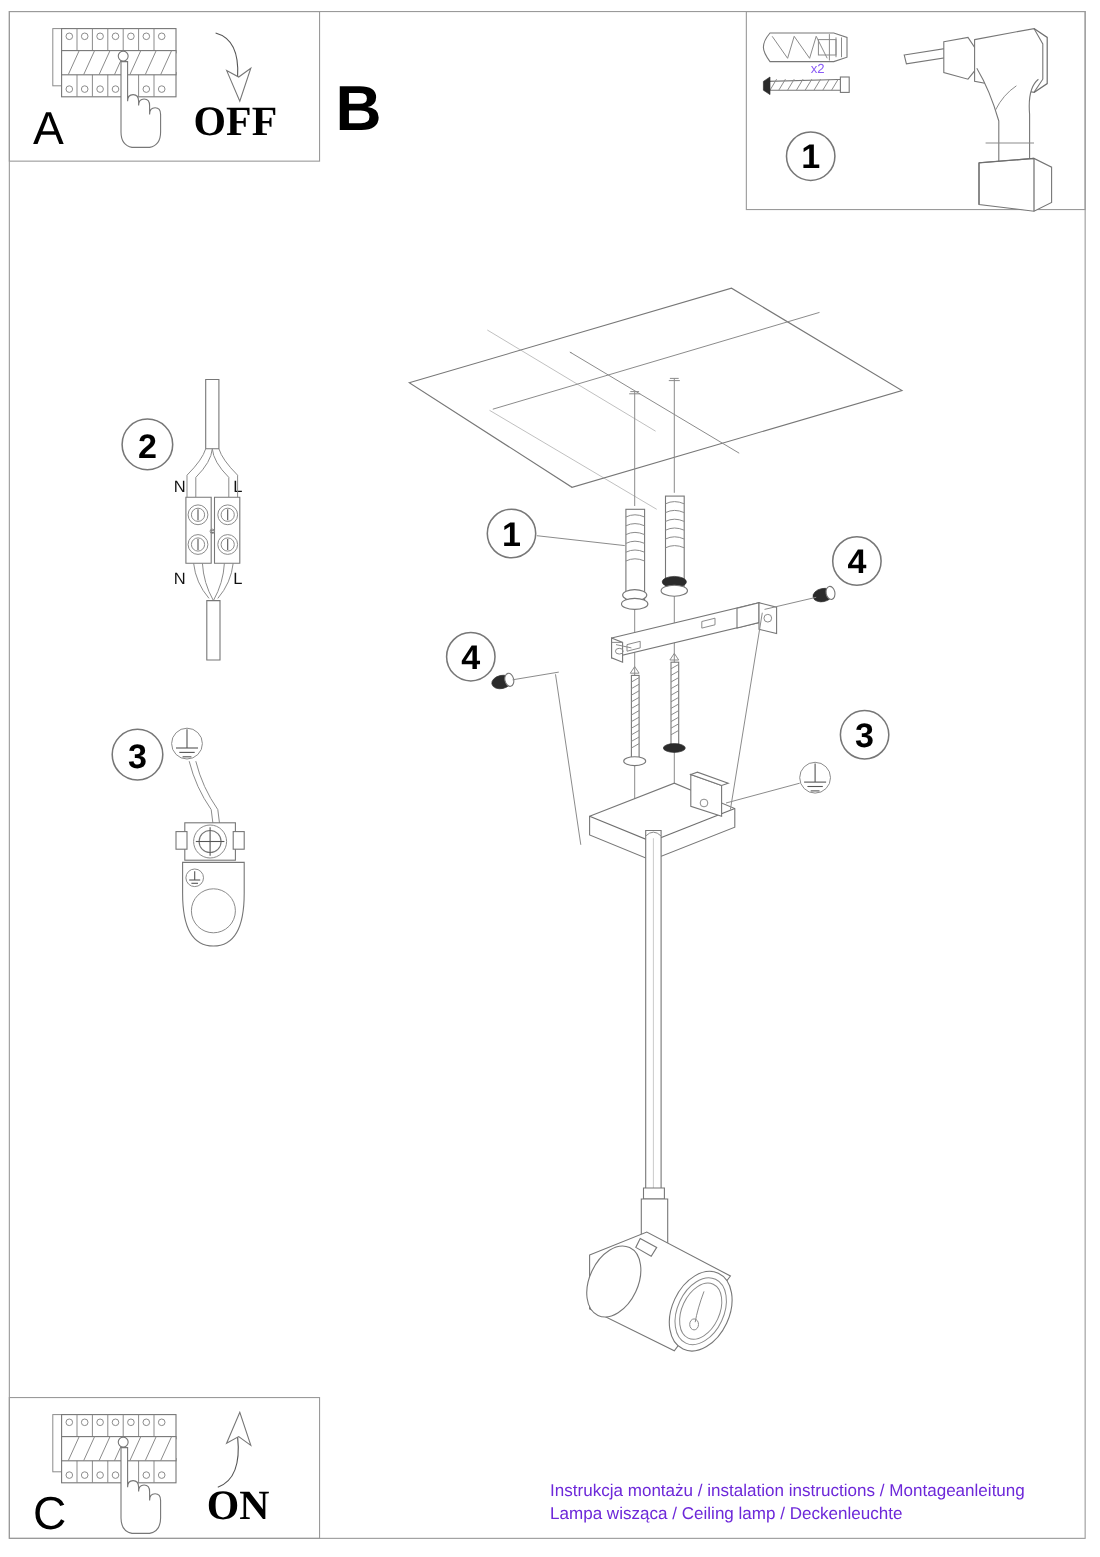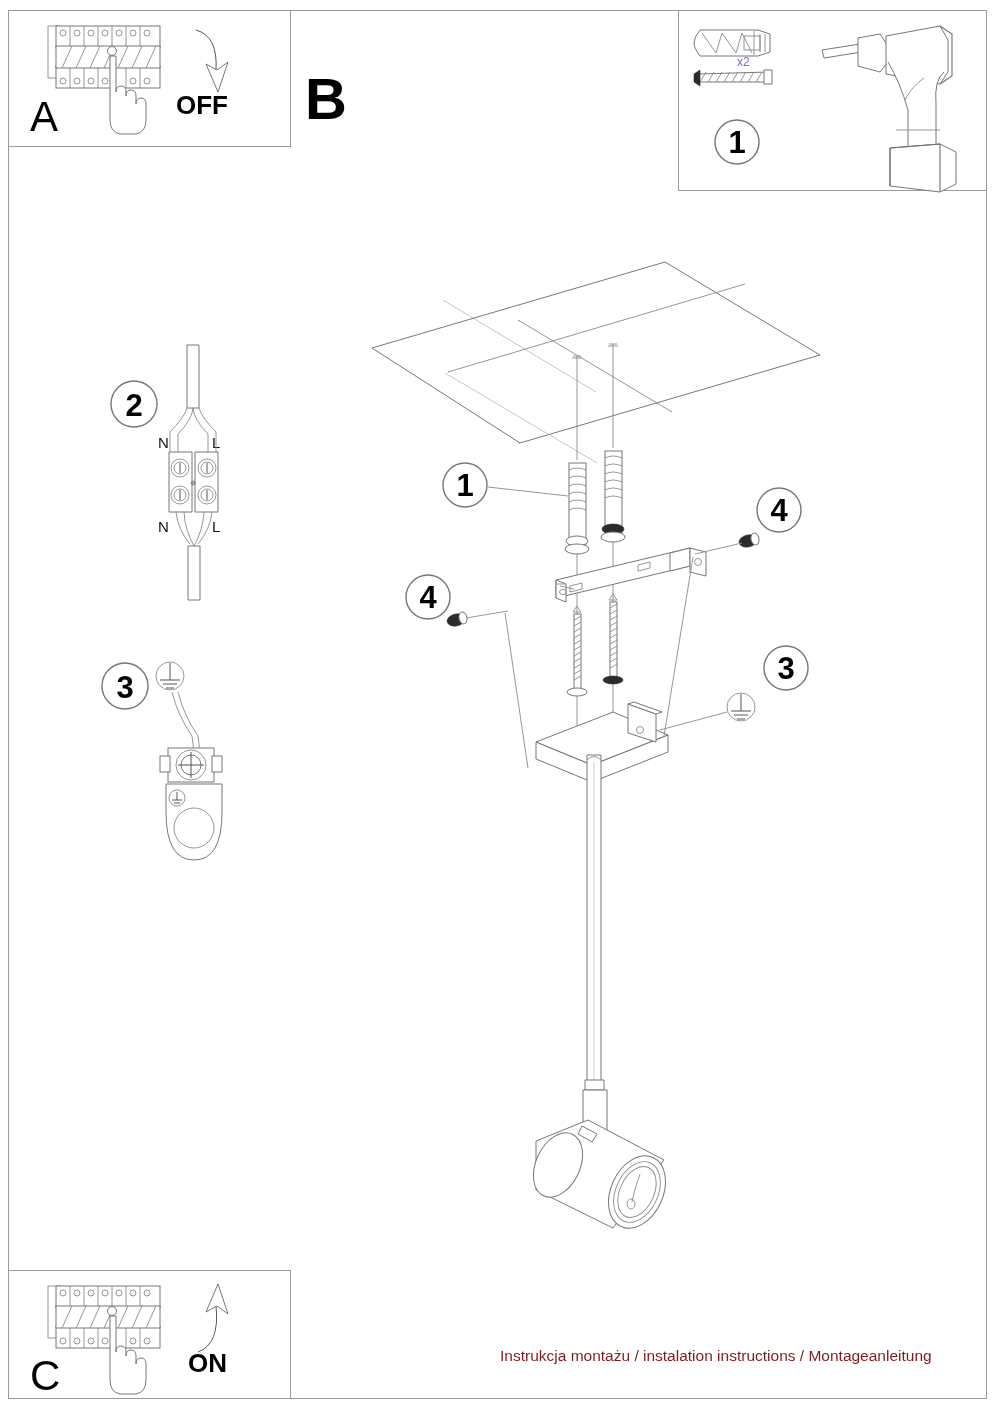--- a/index.html
+++ b/index.html
@@ -56,25 +56,25 @@
     position: absolute;
     font-size: 42px;
     font-weight: 400;
     line-height: 1;
     letter-spacing: 0px;
     color: #000;
     font-family: "Liberation Sans", sans-serif;
   }
   .onoff-label {
     position: absolute;
-    font-size: 26px;
+    font-size: 38px;
     font-weight: 700;
     line-height: 1;
     color: #000;
-    font-family: Liberation Sans, sans-serif;
+    font-family: Liberation Serif, serif;
   }
   .letter-b {
     position: absolute;
     left: 305px;
     top: 70px;
     font-size: 58px;
     font-weight: 700;
     line-height: 1;
     color: #000;
     font-family: "Liberation Sans", sans-serif;
@@ -91,21 +91,21 @@
     color: #111;
     font-family: "Liberation Sans", sans-serif;
   }
   .footer-text {
     position: absolute;
     left: 500px;
     top: 1345px;
     width: 470px;
     font-size: 15.5px;
     line-height: 21px;
-    color: #7f1d1d;
+    color: #6d28d9;
     font-family: "Liberation Sans", sans-serif;
   }
   .footer-text div { white-space: nowrap; }
   svg { display: block; }
   .svg-layer {
     position: absolute;
     left: 0;
     top: 0;
     width: 1000px;
     height: 1415px;
@@ -145,20 +145,21 @@
   <div class="big-letter" style="left:30px; top:1355px;">C</div>
   <div class="onoff-label" style="left:176px; top:1350px;margin-left:12px;">ON</div>
 
   <div class="nl-label" style="left:158px; top:434px;">N</div>
   <div class="nl-label" style="left:212px; top:434px;">L</div>
   <div class="nl-label" style="left:158px; top:518px;">N</div>
   <div class="nl-label" style="left:212px; top:518px;">L</div>
 
   <div class="footer-text">
     <div>Instrukcja montażu / instalation instructions / Montageanleitung</div>
+    <div>Lampa wisząca / Ceiling lamp / Deckenleuchte</div>
   </div>
 
   <svg class="svg-layer" viewBox="0 0 1000 1415" xmlns="http://www.w3.org/2000/svg">
 
     <g>
       <rect x="48" y="26" width="12" height="52" class="ln-thin"></rect>
       <rect x="56" y="26" width="104" height="22" class="fill-w2"></rect>
       <rect x="56" y="66" width="104" height="22" class="fill-w2"></rect>
       <g class="ln-thin">
         <line x1="70" y1="26" x2="70" y2="48"></line>

